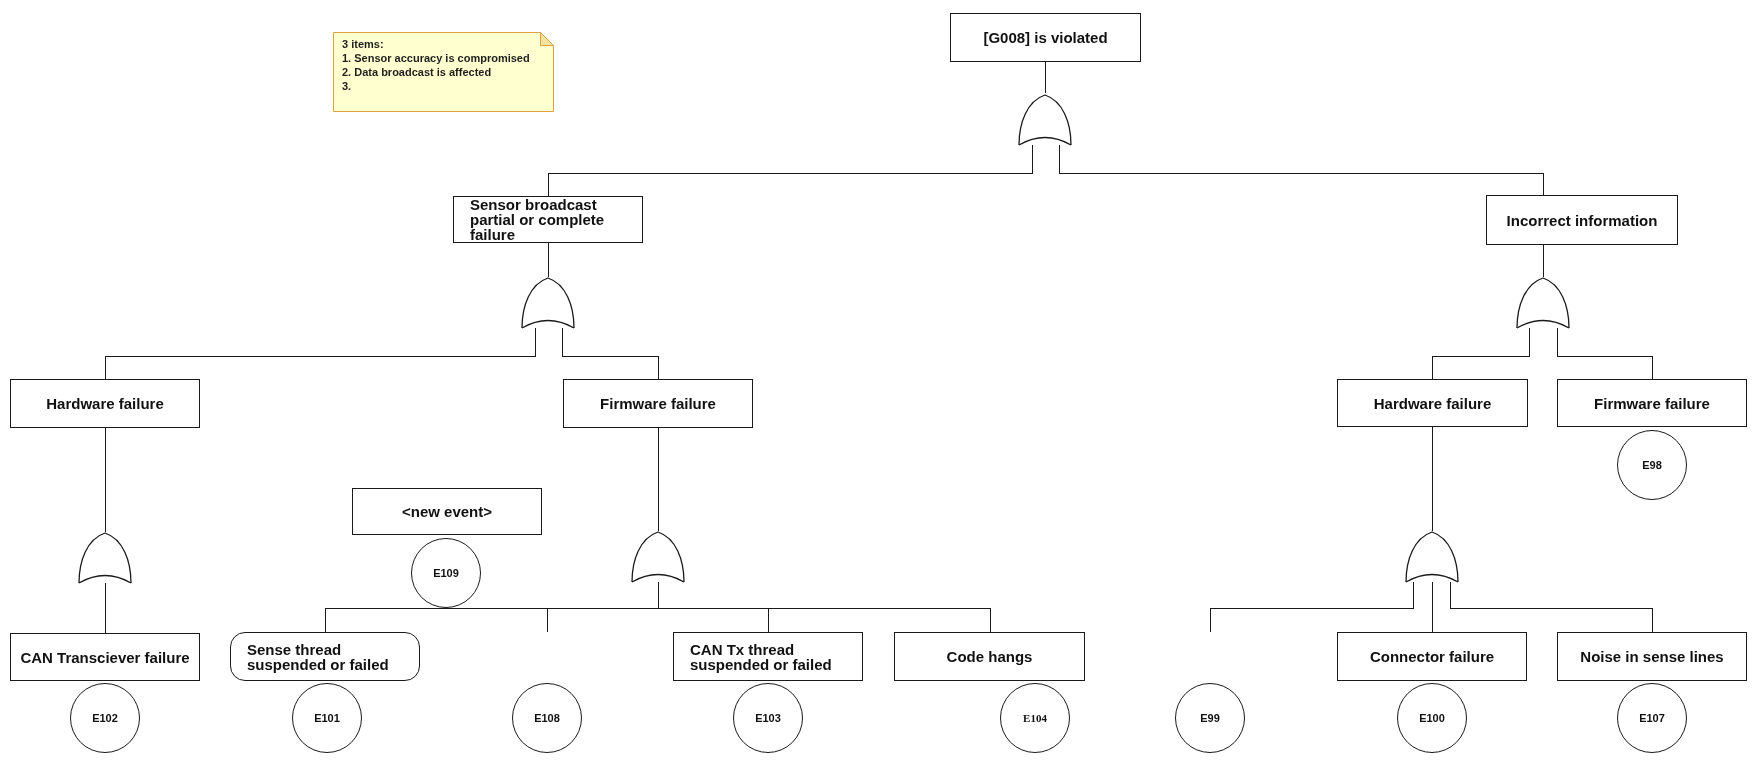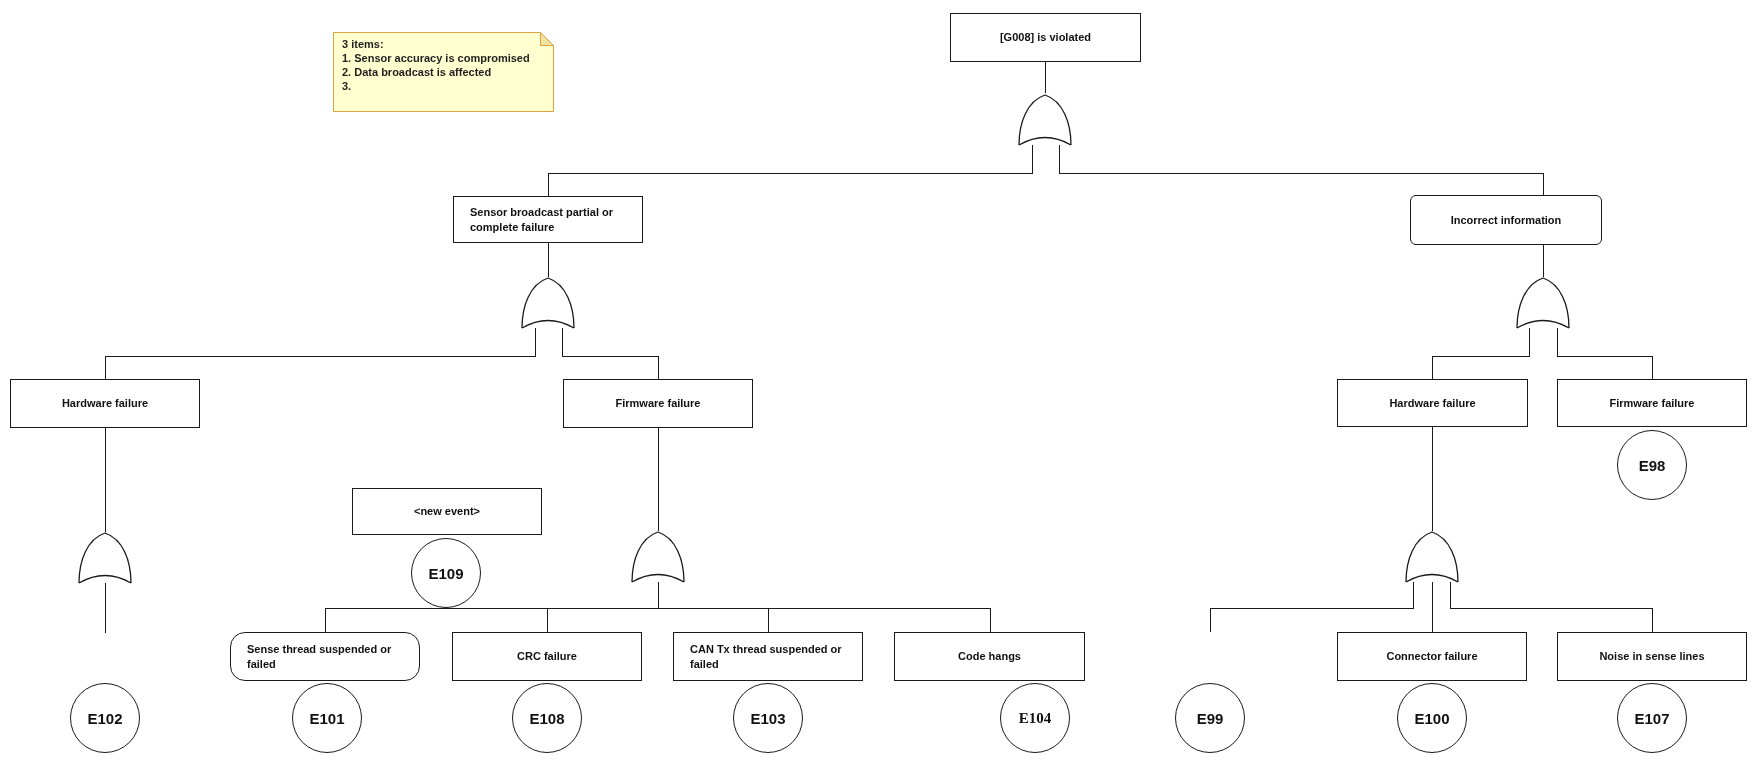--- a/index.html
+++ b/index.html
@@ -3,27 +3,27 @@
 <meta charset="utf-8">
 <style>
   html,body{margin:0;padding:0;background:#fff;}
   #canvas{
     position:relative;width:1758px;height:765px;background:#ffffff;overflow:hidden;
     font-family:"Liberation Sans","DejaVu Sans",sans-serif;
   }
   .node{
     position:absolute;box-sizing:border-box;background:#fff;border:1px solid #1a1a1a;
     display:flex;align-items:center;justify-content:center;text-align:center;
-    font-size:11px;font-weight:700;color:#111;line-height:15px;
+    font-size:15px;font-weight:700;color:#111;line-height:15px;
   }
   .node.align-left{justify-content:flex-start;text-align:left;padding-left:16px;padding-right:12px;}
   .event-circle{
     position:absolute;box-sizing:border-box;width:70px;height:70px;border:1px solid #1a1a1a;
     border-radius:50%;background:#fff;display:flex;align-items:center;justify-content:center;
-    font-size:15px;font-weight:700;color:#111;
+    font-size:11px;font-weight:700;color:#111;
   }
   .hline,.vline{position:absolute;background:#1a1a1a;}
   .hline{height:1px;}
   .vline{width:1px;}
   .gate{position:absolute;width:56px;height:54px;}
   #note{position:absolute;left:333px;top:4px;width:221px;height:80px;margin-top:28px;}
   #note svg{position:absolute;left:0;top:0;}
   .note-text{
     position:absolute;left:9px;top:5px;font-size:11px;font-weight:700;color:#1f1f1f;
     line-height:14px;white-space:nowrap;
@@ -117,44 +117,44 @@
   </svg>
 
   <div class="node" style="left:950px;top:13px;width:191px;height:49px;">
     <span>[G008] is violated</span>
   </div>
 
   <div class="node align-left" style="left:453px;top:196px;width:190px;height:47px;">
     <span>Sensor broadcast partial or complete failure</span>
   </div>
 
-  <div class="node" style="left:1410px;top:195px;width:192px;height:50px;border-radius:6px;">
+  <div class="node" style="left:1486px;top:195px;width:192px;height:50px;">
     <span>Incorrect information</span>
   </div>
 
   <div class="node" style="left:10px;top:379px;width:190px;height:49px;">
     <span>Hardware failure</span>
   </div>
 
   <div class="node" style="left:563px;top:379px;width:190px;height:49px;">
     <span>Firmware failure</span>
   </div>
 
   <div class="node" style="left:352px;top:488px;width:190px;height:47px;">
     <span>&lt;new event&gt;</span>
   </div>
 
+  <div class="node" style="left:10px;top:633px;width:190px;height:48px;">
+    <span>CAN Transciever failure</span>
+  </div>
 
   <div class="node align-left" style="left:230px;top:632px;width:190px;height:49px;border-radius:15px;">
     <span>Sense thread suspended or failed</span>
   </div>
 
-  <div class="node" style="left:452px;top:632px;width:190px;height:49px;">
-    <span>CRC failure</span>
-  </div>
 
   <div class="node align-left" style="left:673px;top:632px;width:190px;height:49px;">
     <span>CAN Tx thread suspended or failed</span>
   </div>
 
   <div class="node" style="left:894px;top:632px;width:191px;height:49px;">
     <span>Code hangs</span>
   </div>
 
 

